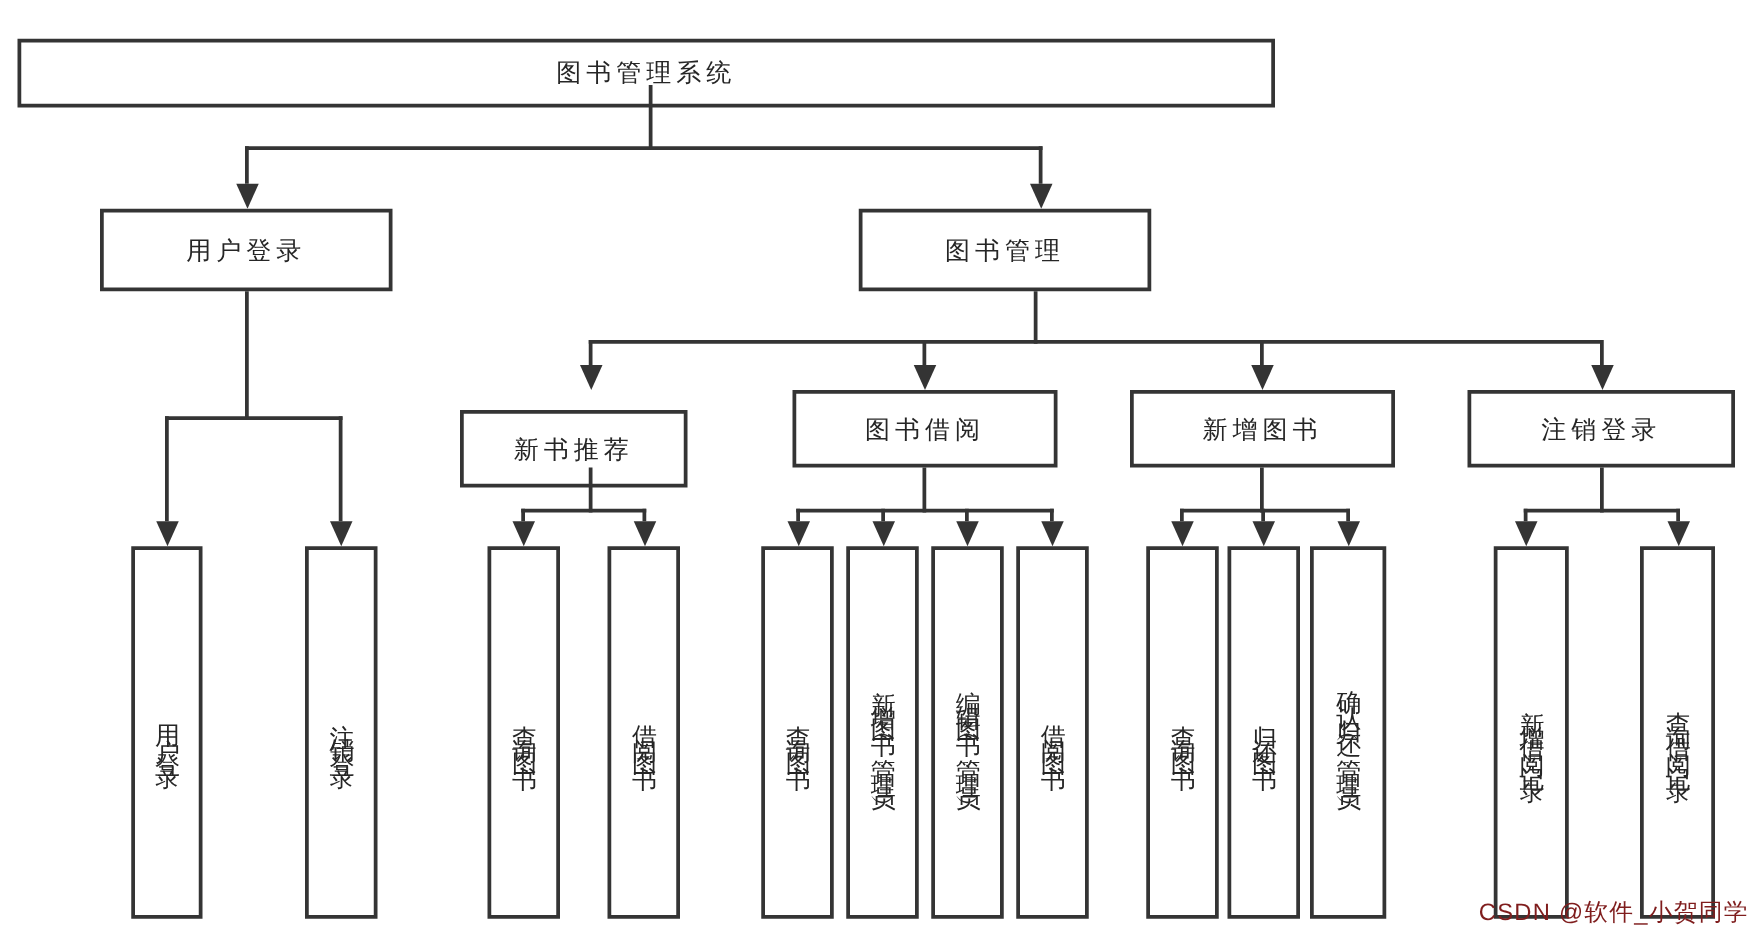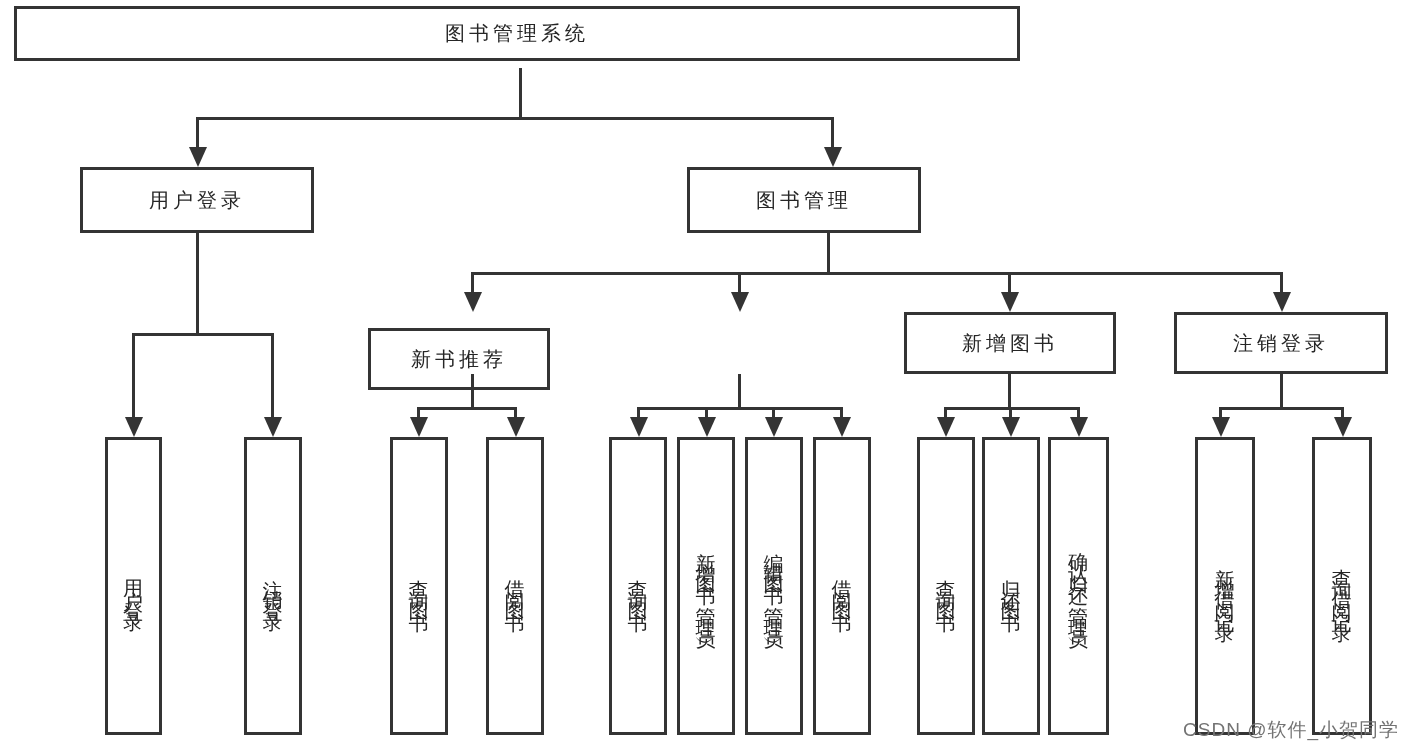--- a/index.html
+++ b/index.html
@@ -52,30 +52,30 @@
     border-left:9px solid transparent;
     border-right:9px solid transparent;
     border-top:20px solid #343434;
   }
   .watermark{
     position:absolute;
     top:717px;
     right:6px;
     font-size:19px;
     letter-spacing:1px;
-    color:#737373;
+    color:#7f1d1d;
     white-space:nowrap;
   }
 </style>
 </head>
 <body>
 
 <div class="stage">
 
-  <div class="box" style="left:14px;top:6px;width:1006px;height:55px">
+  <div class="box" style="left:14px;top:31px;width:1006px;height:55px">
     <span class="h-txt">图书管理系统</span>
   </div>
 
   <div class="ln" style="left:519px;top:68px;width:3px;height:52px"></div>
   <div class="ln" style="left:196px;top:117px;width:638px;height:3px"></div>
   <div class="ar" style="left:196px;top:117px;height:30px"></div>
   <div class="ar" style="left:831px;top:117px;height:30px"></div>
 
   <div class="box" style="left:80px;top:167px;width:234px;height:66px">
     <span class="h-txt">用户登录</span>
@@ -91,20 +91,23 @@
 
   <div class="ln" style="left:827px;top:233px;width:3px;height:42px"></div>
   <div class="ln" style="left:471px;top:272px;width:811px;height:3px"></div>
   <div class="ar" style="left:471px;top:272px;height:20px"></div>
   <div class="ar" style="left:738px;top:272px;height:20px"></div>
   <div class="ar" style="left:1008px;top:272px;height:20px"></div>
   <div class="ar" style="left:1280px;top:272px;height:20px"></div>
 
   <div class="box" style="left:368px;top:328px;width:182px;height:62px">
     <span class="h-txt">新书推荐</span>
+  </div>
+  <div class="box" style="left:634px;top:312px;width:212px;height:62px">
+    <span class="h-txt">图书借阅</span>
   </div>
   <div class="box" style="left:904px;top:312px;width:212px;height:62px">
     <span class="h-txt">新增图书</span>
   </div>
   <div class="box" style="left:1174px;top:312px;width:214px;height:62px">
     <span class="h-txt">注销登录</span>
   </div>
 
   <div class="ln" style="left:471px;top:374px;width:3px;height:36px"></div>
   <div class="ln" style="left:417px;top:407px;width:100px;height:3px"></div>

